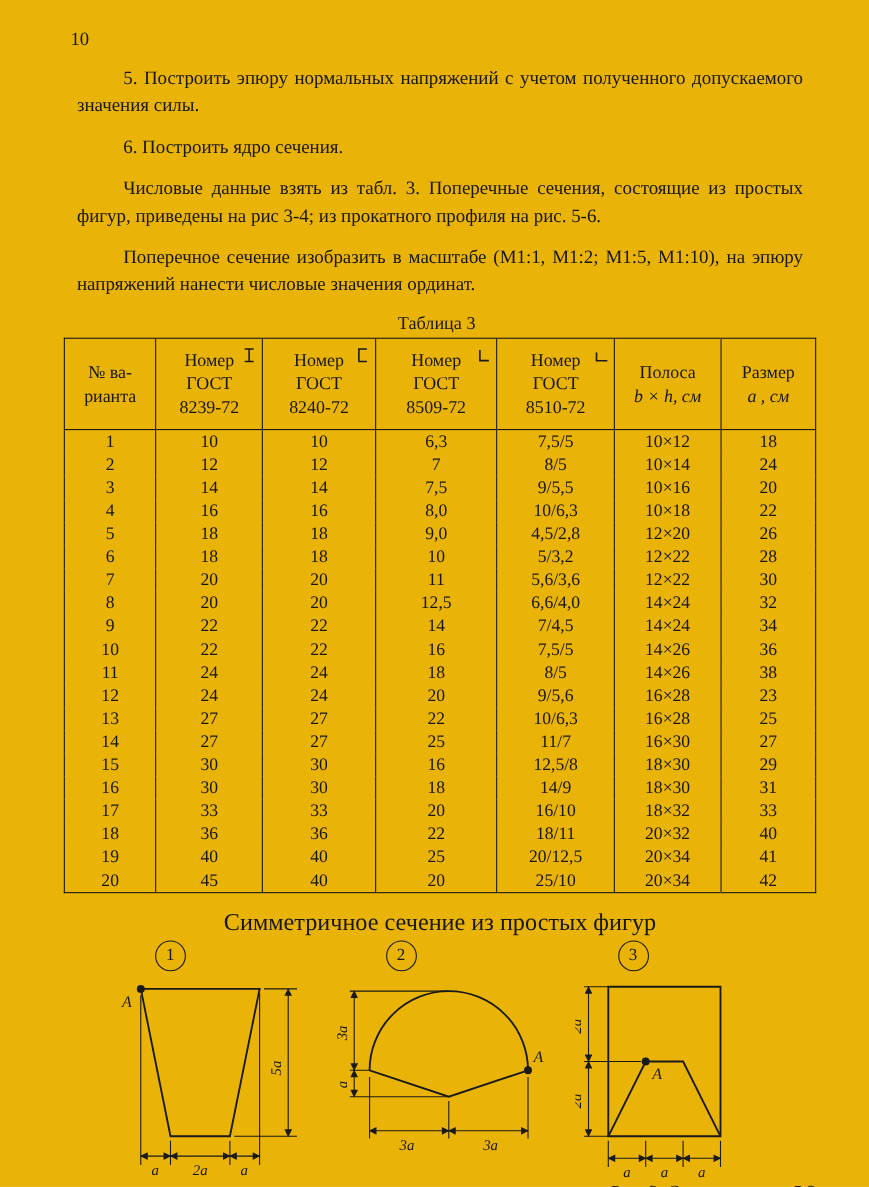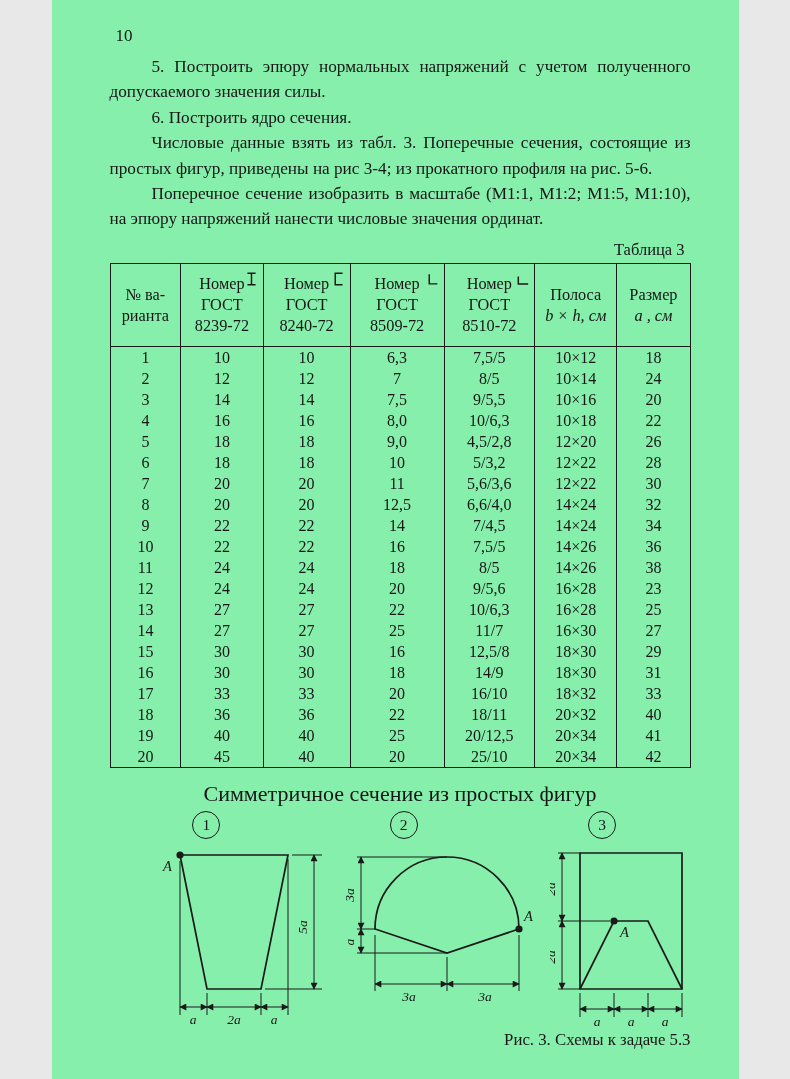--- a/index.html
+++ b/index.html
@@ -1,24 +1,24 @@
 <!DOCTYPE html>
 <html><head>
 <meta charset="utf-8">
 <style>
   html,body {margin:0; padding:0; background:#e8e8e8;}
   .page {
-    width:687px; height:1079px; margin:0 auto; background:#86efac;
+    width:790px; height:1079px; margin:0 auto; background:#eab308;
     font-family:"Liberation Serif","DejaVu Serif",serif; color:#161616;
     position:relative; overflow:hidden; box-sizing:border-box;
     padding:24px 48px 0 58px;
   }
   .page-number {font-size:17px; margin:2px 0 8px 6px;}
-  .para {font-size:17.2px; line-height:25.4px; text-align:justify; text-indent:42px; margin:0;}
-  .table-label {text-align:right; font-size:16.5px; margin:8px 6px 3px 0;}
+  .para {font-size:17.2px; line-height:25.4px; text-align:justify; text-indent:42px; margin:12px;}
+  .table-label {text-align:center; font-size:16.5px; margin:8px 6px 3px 0;}
   table.data-table {border-collapse:collapse; width:100%; table-layout:fixed; border:1.6px solid #1a1a1a;}
   table.data-table th {
     border-left:1.3px solid #1a1a1a; border-bottom:1.6px solid #1a1a1a;
     font-weight:normal; font-size:16.3px; line-height:1.3;
     height:78px; vertical-align:middle; position:relative; padding:2px 2px;
     text-align:center;
   }
   table.data-table th:first-child {border-left:none;}
   table.data-table td {
     border-left:1.3px solid #1a1a1a; text-align:center;

